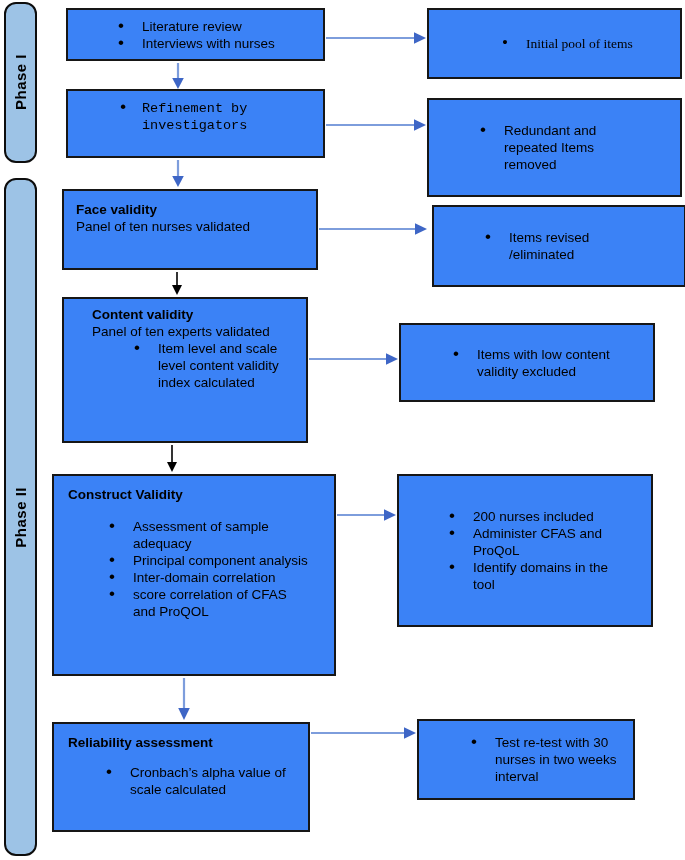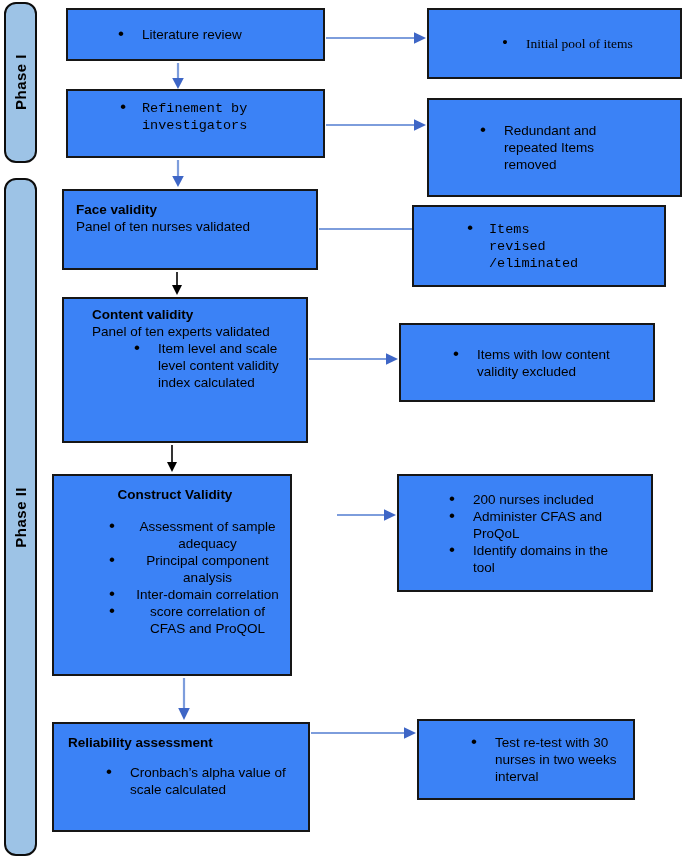--- a/index.html
+++ b/index.html
@@ -44,41 +44,41 @@
   .b1{left:66px;top:8px;width:259px;height:53px;display:flex;align-items:center;}
   .b1 ul{margin-left:46px;}
   .b1 li span{display:inline-block;max-width:165px;}
   .b2{left:66px;top:89px;width:259px;height:69px;padding:9px 0 0 0;font-family:Liberation Mono, monospace;}
   .b2 ul{margin-left:46px;}
   .b2 li span{display:inline-block;max-width:145px;}
   .b3{left:62px;top:189px;width:256px;height:81px;padding:10px 10px 0 12px;}
   .b4{left:62px;top:297px;width:246px;height:146px;padding:7px 8px 0 28px;}
   .b4 ul{margin-left:38px;margin-top:0;}
   .b4 li span{display:inline-block;max-width:155px;}
-  .b5{left:52px;top:474px;width:240px;height:202px;padding:10px 8px 0 14px;text-align:center;}
+  .b5{left:52px;top:474px;width:284px;height:202px;padding:10px 8px 0 14px;}
   .b5 ul{margin-left:37px;margin-top:15px;}
   .b5 li span{display:inline-block;max-width:175px;}
   .b6{left:52px;top:722px;width:258px;height:110px;padding:10px 8px 0 14px;}
   .b6 ul{margin-left:34px;margin-top:13px;}
   .b6 li span{display:inline-block;max-width:165px;}
 
   
   .rbox{display:flex;flex-direction:column;justify-content:center;}
   .r1{left:427px;top:8px;width:255px;height:71px;}
   .r1 ul{margin-left:69px;font-family:Liberation Serif, serif;}
   .r2{left:427px;top:98px;width:255px;height:99px;}
   .r2 ul{margin-left:47px;}
   .r2 li span{display:inline-block;max-width:112px;}
-  .r3{left:412px;top:205px;width:254px;height:82px;font-family:Liberation Mono, monospace;}
+  .r3{left:432px;top:205px;width:254px;height:82px;}
   .r3 ul{margin-left:47px;}
   .r3 li span{display:inline-block;max-width:100px;}
   .r4{left:399px;top:323px;width:256px;height:79px;}
   .r4 ul{margin-left:48px;}
   .r4 li span{display:inline-block;max-width:160px;}
-  .r5{left:397px;top:474px;width:256px;height:118px;}
+  .r5{left:397px;top:474px;width:256px;height:153px;}
   .r5 ul{margin-left:46px;}
   .r5 li span{display:inline-block;max-width:150px;}
   .r6{left:417px;top:719px;width:218px;height:81px;}
   .r6 ul{margin-left:48px;}
   .r6 li span{display:inline-block;max-width:140px;}
 </style>
 </head>
 <body>
 
 <div id="canvas">
@@ -133,20 +133,21 @@
   <div class="phase-band" style="top:2px;height:161px;">
     <span class="phase-label">Phase I</span>
   </div>
   <div class="phase-band" style="top:178px;height:678px;">
     <span class="phase-label">Phase II</span>
   </div>
 
   <div class="box b1">
     <ul>
       <li><span>Literature review</span></li>
+      <li><span>Interviews with nurses</span></li>
     </ul>
   </div>
 
   <div class="box b2">
     <ul>
       <li><span>Refinement by investigators</span></li>
     </ul>
   </div>
 
   <div class="box b3">

